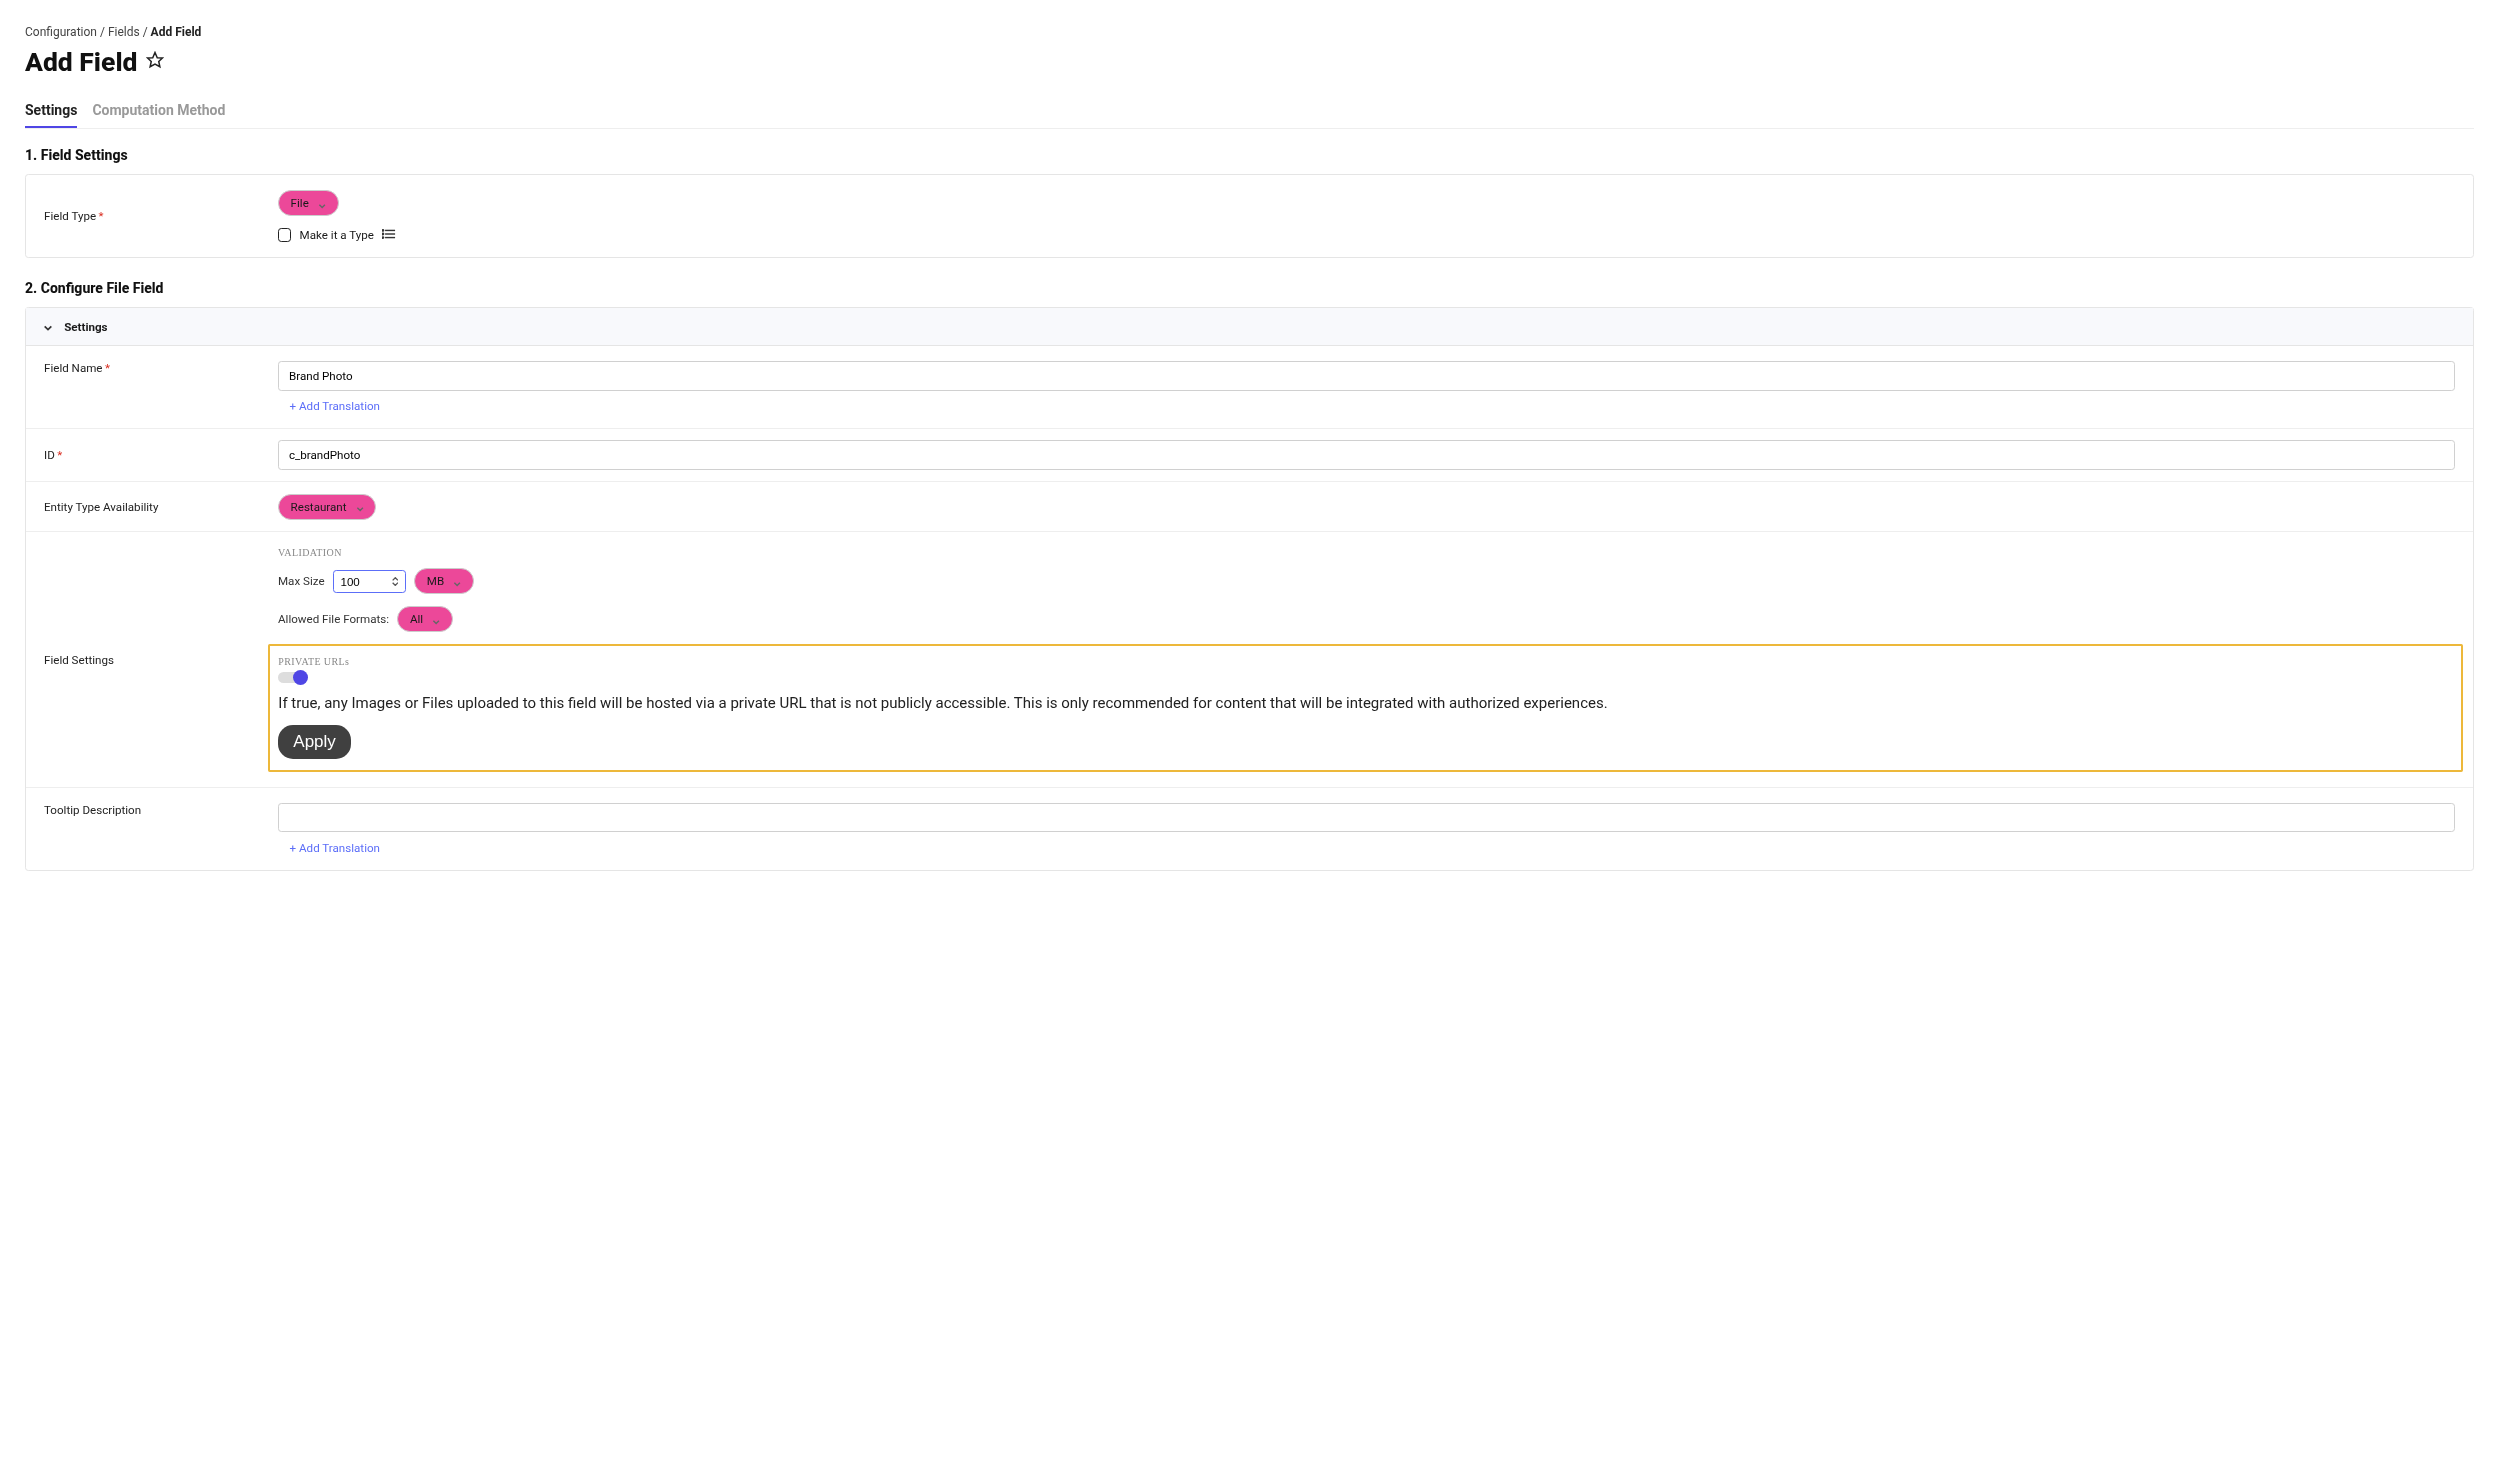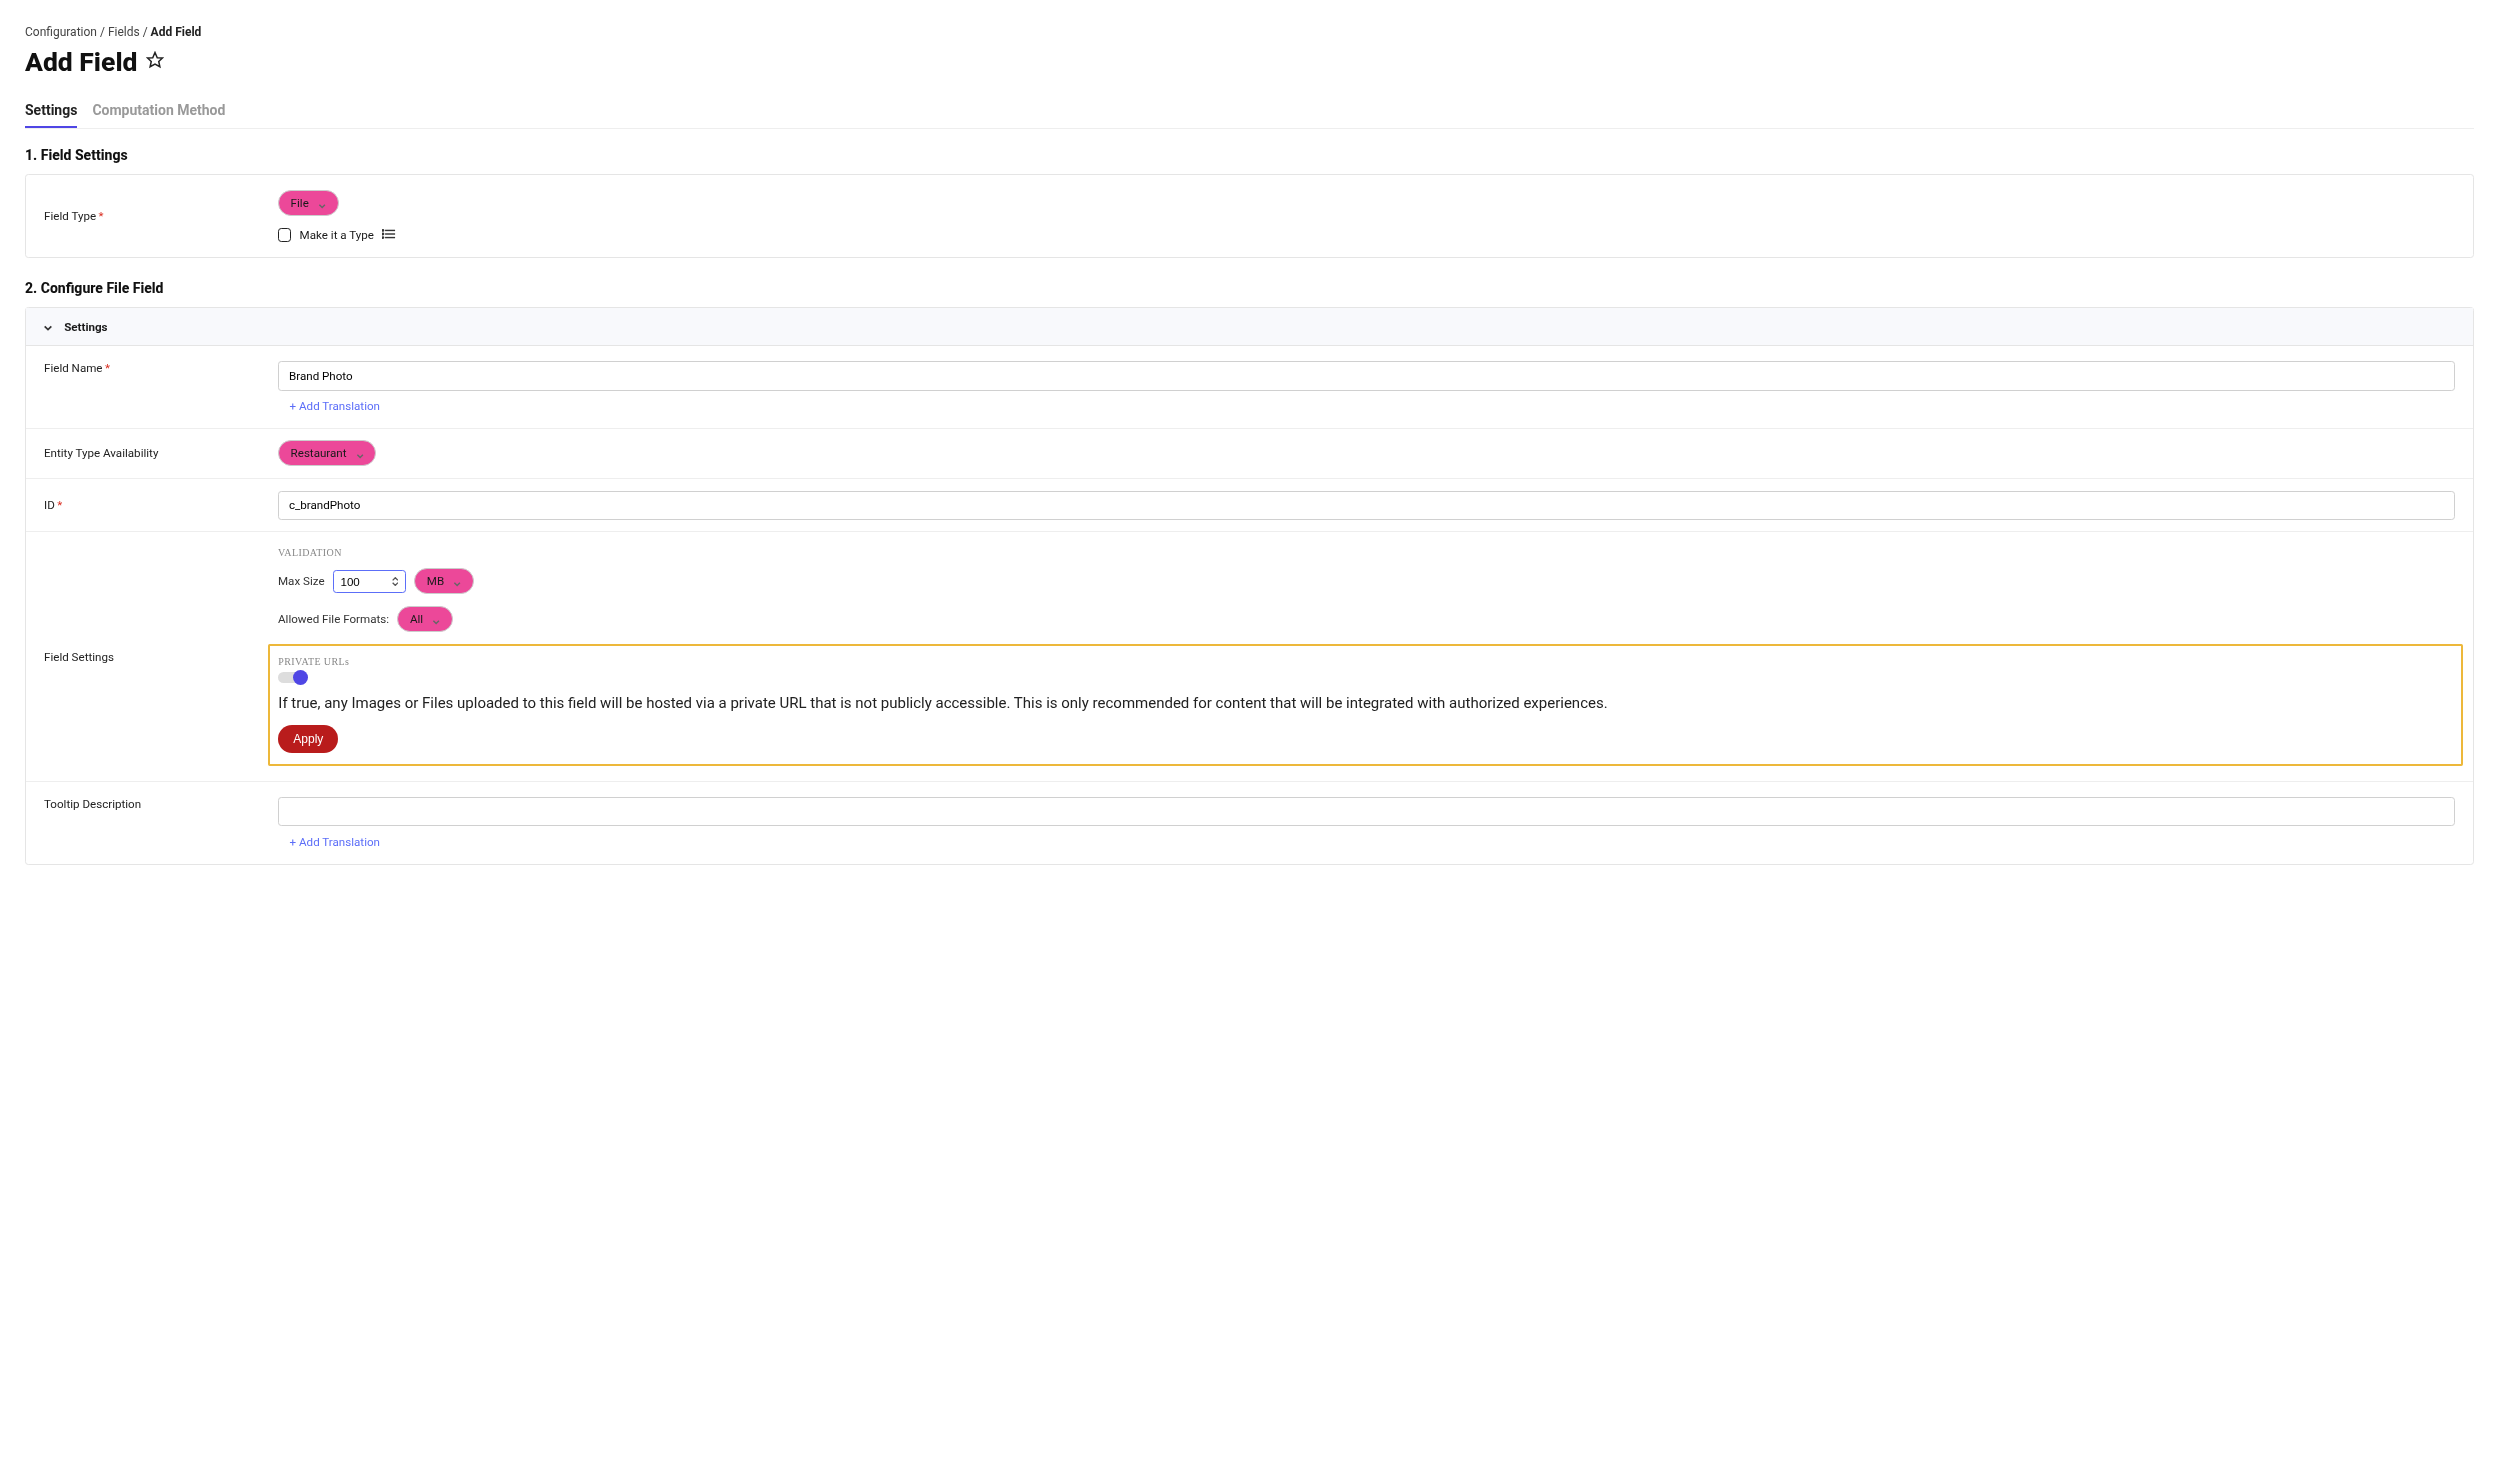--- a/index.html
+++ b/index.html
@@ -251,26 +251,26 @@
     border-radius: 50%;
     background: #4f46e5;
   }
   .help-text {
     font-size: 15px;
     color: #222;
     line-height: 1.4;
     margin-bottom: 11.6px;
   }
   .apply-btn {
-    background: #b91c1c;
+    background: #404040;
     color: #fff;
     border: none;
     border-radius: 15px;
     padding: 6.6px 15px;
-    font-size: 12px;
+    font-size: 17px;
     font-weight: 500;
     cursor: pointer;
   }
 </style>
 </head>
 <body>
 
 <div class="breadcrumb">
   <a href="#">Configuration</a>
   <span> / </span>
@@ -342,39 +342,39 @@
     <div class="form-label">
       <span>Field Name</span><span class="required-star">*</span>
     </div>
     <div class="form-content">
       <input type="text" class="text-input" value="Brand Photo" style="">
       <div class="add-translation">+ Add Translation</div>
     </div>
   </div>
 
   <div class="form-row">
+    <div class="form-label">
+      <span>ID</span><span class="required-star">*</span>
+    </div>
+    <div class="form-content">
+      <input type="text" class="text-input" value="c_brandPhoto" style="">
+    </div>
+  </div>
+
+  <div class="form-row">
     <div class="form-label">Entity Type Availability</div>
     <div class="form-content">
       <div class="select-pill">
         <span>Restaurant</span>
         <span class="chev">
           <svg viewBox="0 0 12 12">
               <polyline points="2 4 6 8 10 4"></polyline>
             </svg>
         </span>
       </div>
-    </div>
-  </div>
-
-  <div class="form-row">
-    <div class="form-label">
-      <span>ID</span><span class="required-star">*</span>
-    </div>
-    <div class="form-content">
-      <input type="text" class="text-input" value="c_brandPhoto" style="">
     </div>
   </div>
 
   <div class="form-row align-top">
     <div class="form-label align-center">Field Settings</div>
     <div class="form-content">
       <div class="sub-heading">VALIDATION</div>
 
       <div class="inline-row">
         <span class="inline-label">Max Size</span>

